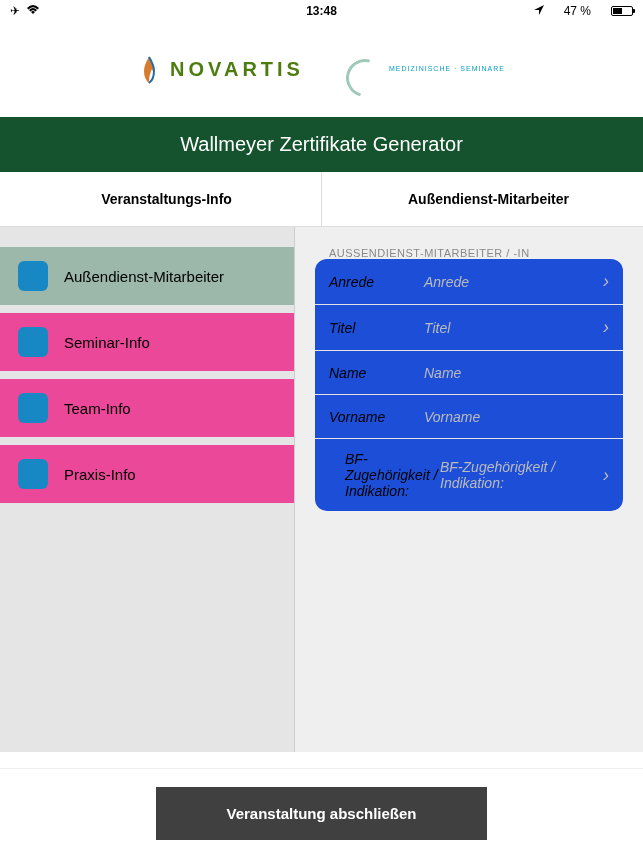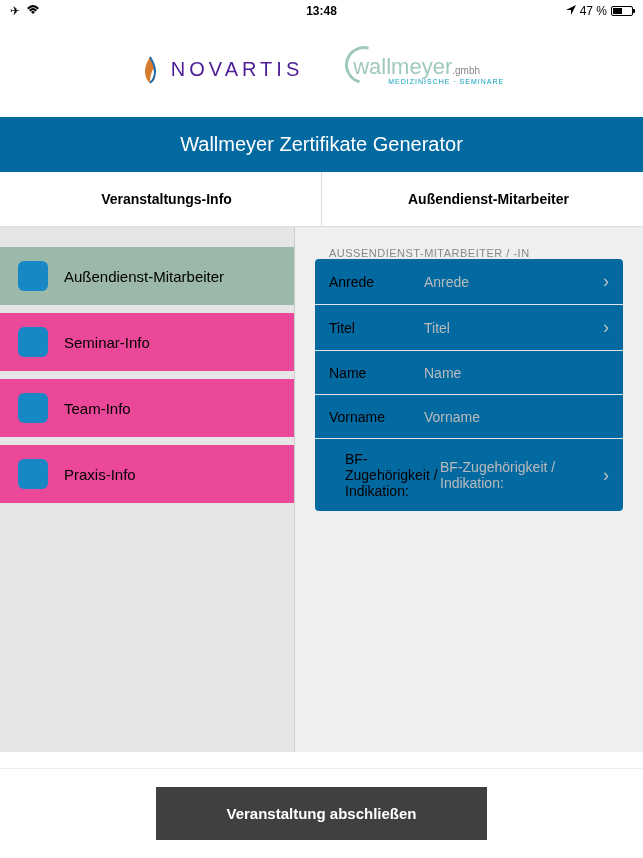--- a/index.html
+++ b/index.html
@@ -15,21 +15,21 @@
       height: 22px;
       display: flex;
       align-items: center;
       padding: 0 10px;
       font-size: 12px;
       color: #000;
       justify-content: space-between;
     }
     .status-left { display: flex; align-items: center; gap: 6px; }
     .status-center { position: absolute; left: 50%; transform: translateX(-50%); font-weight: 700; }
-    .status-right { display: flex; align-items: center; gap: 4px; }
+    .status-right { display: flex; align-items: center; gap: 20px; }
     .battery-icon {
       display: inline-block;
       width: 22px; height: 10px;
       border: 1px solid #000;
       border-radius: 2px;
       position: relative;
     }
     .battery-icon::after {
       content: "";
       position: absolute;
@@ -54,22 +54,22 @@
       padding: 20px;
     }
     .novartis-logo { display: flex; align-items: center; gap: 10px; }
     .novartis-flame {
       width: 22px; height: 30px;
       position: relative;
     }
     .novartis-text {
       font-size: 20px;
       letter-spacing: 4px;
-      color: #4c1d95;
-      font-weight: 400;
+      color: #4d7c0f;
+      font-weight: 700;
     }
     .wallmeyer-logo { position: relative; }
     .wallmeyer-text {
       font-size: 22px;
       color: #9fc9b9;
       font-weight: 400;
       position: relative;
     }
     .wallmeyer-gmbh {
       font-size: 10px;
@@ -87,21 +87,21 @@
       position: absolute;
       left: -8px; top: -8px;
       width: 38px; height: 38px;
       border: 3px solid #9fc9b9;
       border-radius: 50%;
       border-right-color: transparent;
       border-bottom-color: transparent;
       transform: rotate(-30deg);
     }
     .title-banner {
-      background: #0369a1;
+      background: #14532d;
       color: #fff;
       text-align: center;
       padding: 16px;
       font-size: 20px;
       font-weight: 300;
     }
     .tabs {
       display: flex;
       height: 55px;
       border-bottom: 1px solid #ddd;
@@ -151,23 +151,24 @@
       padding: 20px;
     }
     .section-header {
       font-size: 11px;
       color: #888;
       letter-spacing: 0.5px;
       margin-bottom: 0;
       padding-left: 14px;
     }
     .form-group {
-      background: #0369a1;
-      border-radius: 4px;
+      background: #1d4ed8;
+      border-radius: 12px;
       overflow: hidden;
+      font-style: italic;
     }
     .form-row {
       display: flex;
       align-items: center;
       padding: 12px 14px;
       border-bottom: 1px solid #e3e3e3;
       font-size: 14px;
       min-height: 44px;
     }
     .form-row:last-child { border-bottom: none; margin-left: 16px; }
@@ -237,23 +238,20 @@
     <span class="novartis-flame">
       <svg width="22" height="30" viewBox="0 0 22 30">
         <path d="M11 2 Q6 10 6 16 Q6 24 11 28 Q11 20 14 14 Q16 18 16 22 Q16 26 11 28 Q16 24 16 16 Q16 10 11 2" fill="#d97b2e"></path>
         <path d="M11 2 Q16 10 16 16 Q16 24 11 28" fill="none" stroke="#1f6cb0" stroke-width="2"></path>
       </svg>
     </span>
     <span class="novartis-text">NOVARTIS</span>
   </div>
   <div class="wallmeyer-logo">
     <span class="wallmeyer-arc"></span>
-    <span class="wallmeyer-text">
-      <span>wallmeyer</span><span class="wallmeyer-gmbh">.gmbh</span>
-    </span>
     <span class="wallmeyer-sub">MEDIZINISCHE · SEMINARE</span>
   </div>
 </div>
 
 <div class="title-banner">
   <span>Wallmeyer Zertifikate Generator</span>
 </div>
 
 <div class="tabs">
   <div class="tab">

